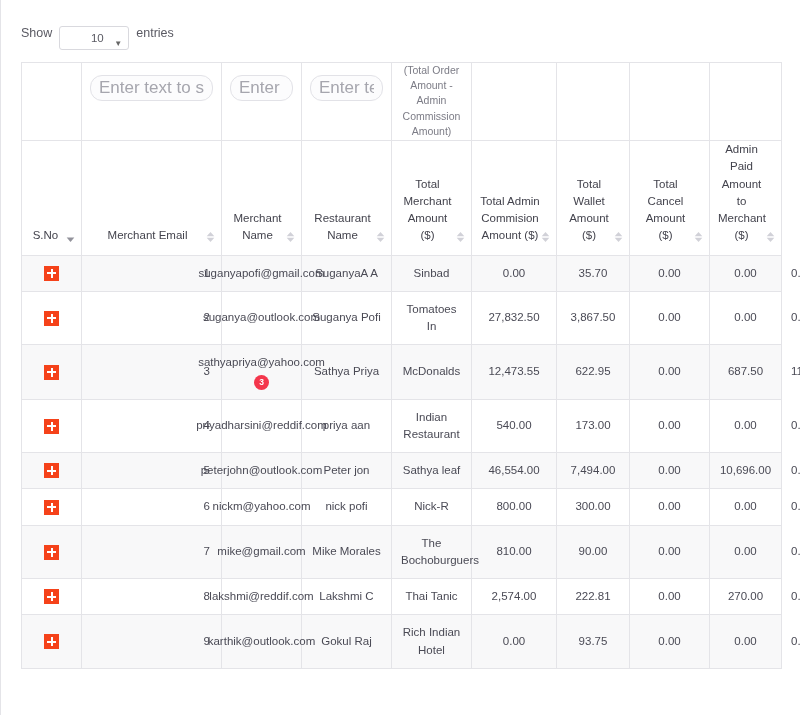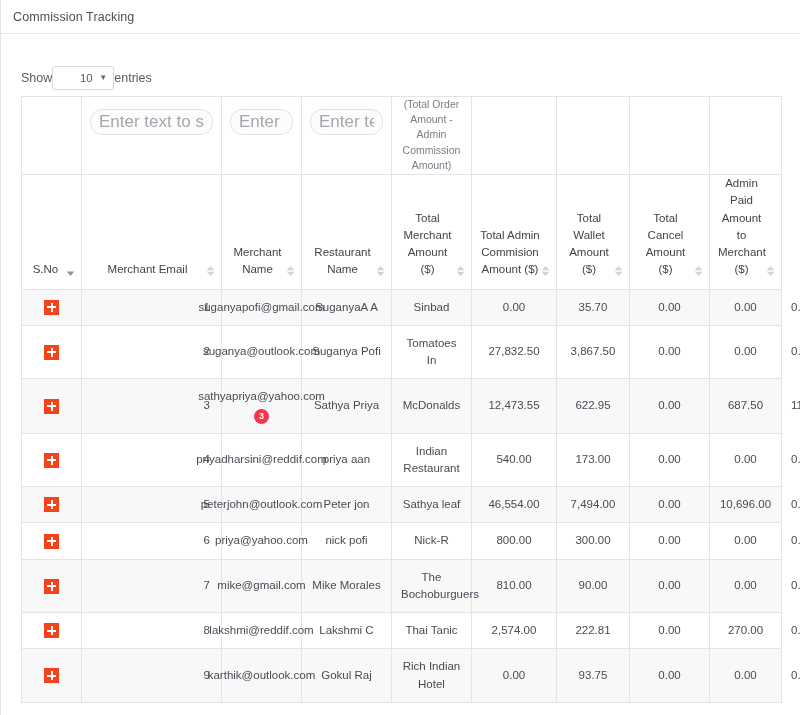--- a/index.html
+++ b/index.html
@@ -31,31 +31,30 @@
     font-size: 12.5px;
     color: #4e4e57;
     letter-spacing: .1px;
   }
 
   
   .card-body { padding: 0 20px; }
 
   .length-bar {
     display: flex;
-    align-items: center;
-    gap: 0;
+    gap: 7px;
     height: 62px;
     padding-top: 26px;
     font-size: 12.5px;
     color: #5a5a63;
   }
   .length-select {
     appearance: none;
     -webkit-appearance: none;
-    width: 62px;
+    width: 70px;
     height: 24px;
     border: 1px solid #d9d9de;
     border-radius: 3px;
     background: #fff;
     font-family: "Liberation Sans", sans-serif;
     font-size: 11.5px;
     color: #5a5a63;
     text-align: center;
     padding-left: 6px;
     cursor: pointer;
@@ -184,23 +183,20 @@
     line-height: 1;
     margin-top: 3px;
   }
   .email-wrap { display: flex; flex-direction: column; align-items: center; }
 </style>
 </head>
 <body>
 
 <div id="app">
 
-  <div class="card-header">
-    <span class="card-title">Commission Tracking</span>
-  </div>
 
   <div class="card-body">
 
     <div class="length-bar">
       <span>Show</span>
       <span class="select-wrap">
         <select class="length-select">
           <option>10</option>
           <option>25</option>
           <option>50</option>
@@ -408,21 +404,21 @@
             <td>7,494.00</td>
             <td>0.00</td>
             <td>10,696.00</td>
             <td>0.00</td>
           </tr>
           <tr class="even">
             <td class="col-exp"><span class="exp-btn"></span></td>
             <td class="col-sno">6</td>
             <td class="col-email">
               <div class="email-wrap">
-                <span>priya@yahoo.com</span>
+                <span>nickm@yahoo.com</span>
               </div>
             </td>
             <td>nick pofi</td>
             <td>Nick-R</td>
             <td>800.00</td>
             <td>300.00</td>
             <td>0.00</td>
             <td>0.00</td>
             <td>0.00</td>
           </tr>

